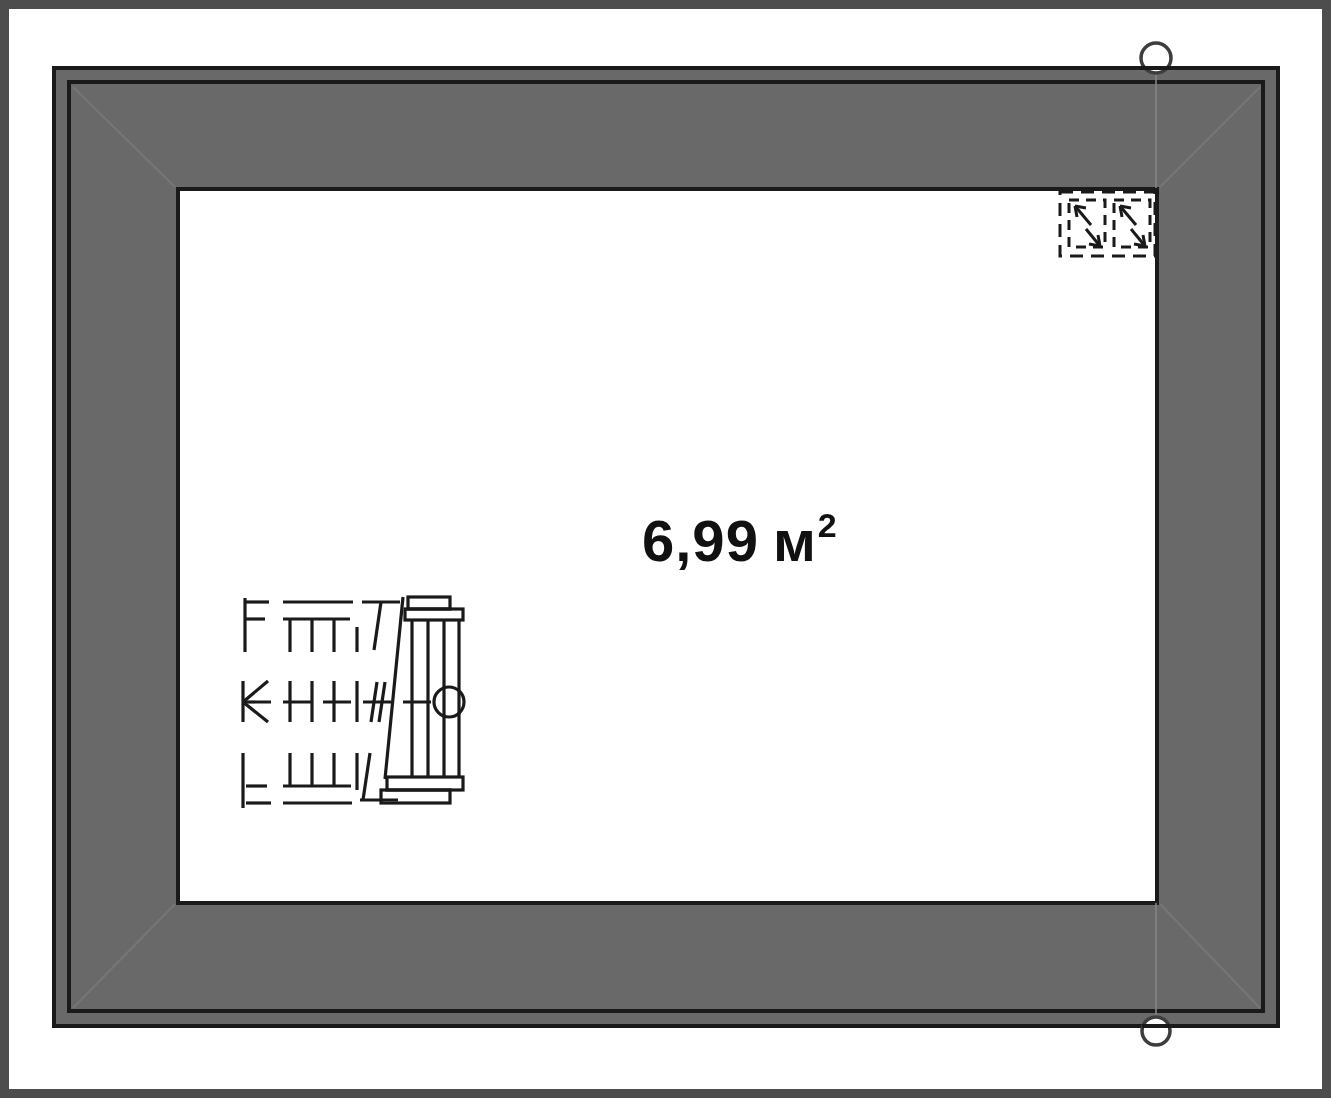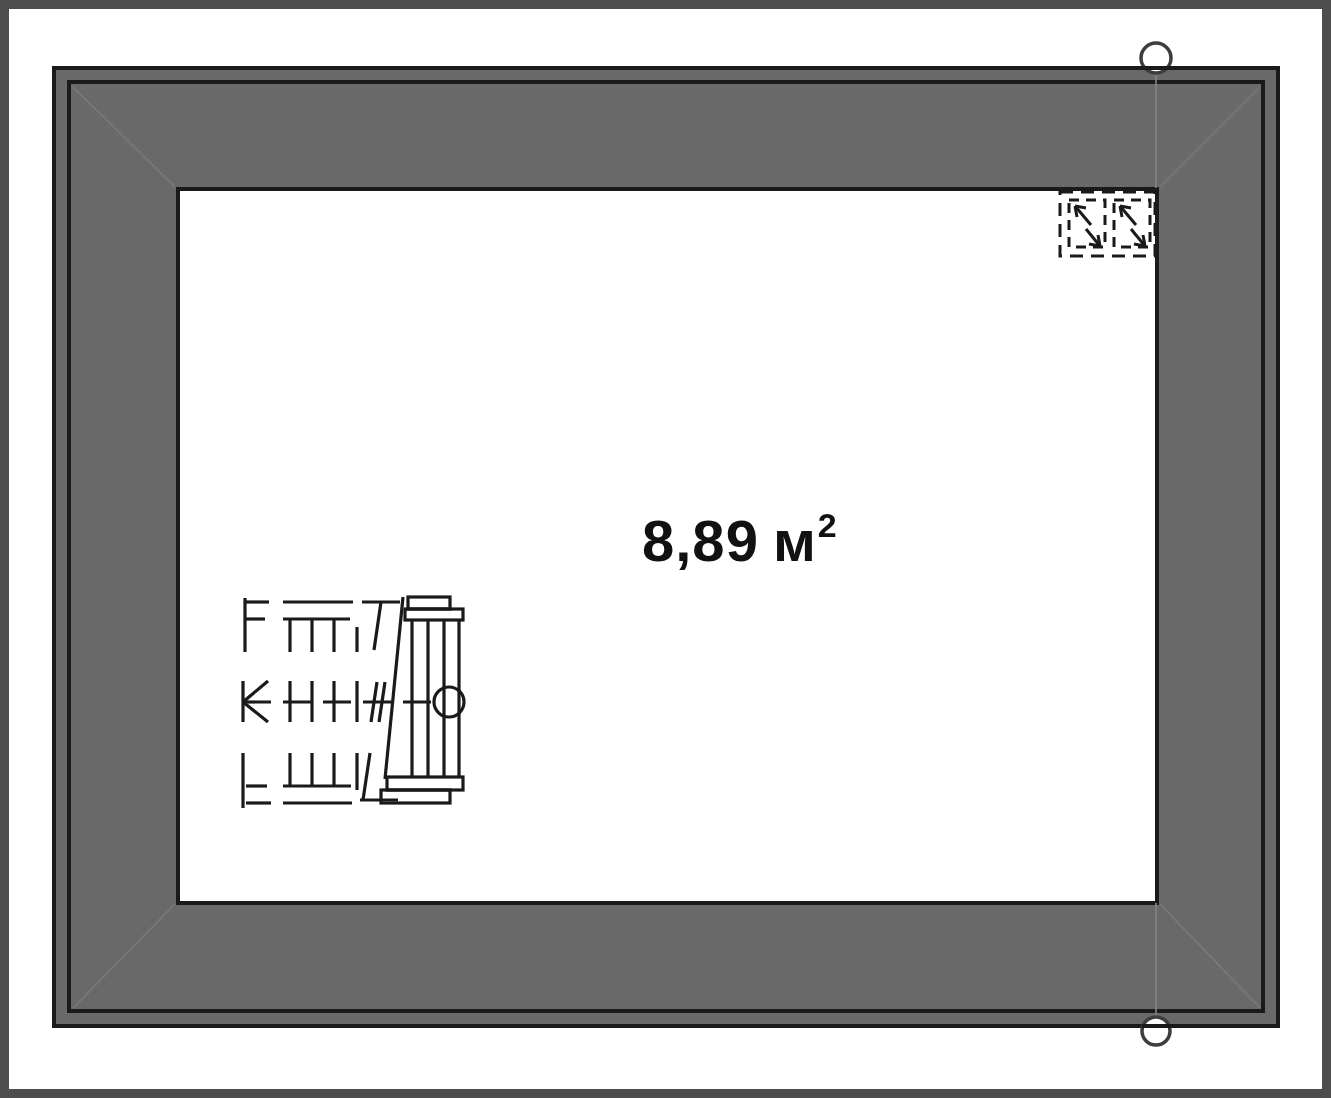--- a/index.html
+++ b/index.html
@@ -56,21 +56,21 @@
 
   <div class="page-frame"></div>
 
   <div class="outer-wall"></div>
 
   <div class="inner-wall-line"></div>
 
   <div class="room"></div>
 
   <div class="area-label">
-    <span>8,89</span><span class="unit">м</span><sup>2</sup>
+    <span>6,99</span><span class="unit">м</span><sup>2</sup>
   </div>
 
   <svg class="overlay-svg" viewBox="0 0 1331 1098">
 
     <g stroke="#7b7b7b" stroke-width="2" opacity="0.75">
       <line x1="73" y1="87" x2="175" y2="187"></line>
       <line x1="1260" y1="87" x2="1160" y2="187"></line>
       <line x1="1260" y1="1008" x2="1160" y2="904"></line>
       <line x1="73" y1="1008" x2="175" y2="904"></line>
     </g>

